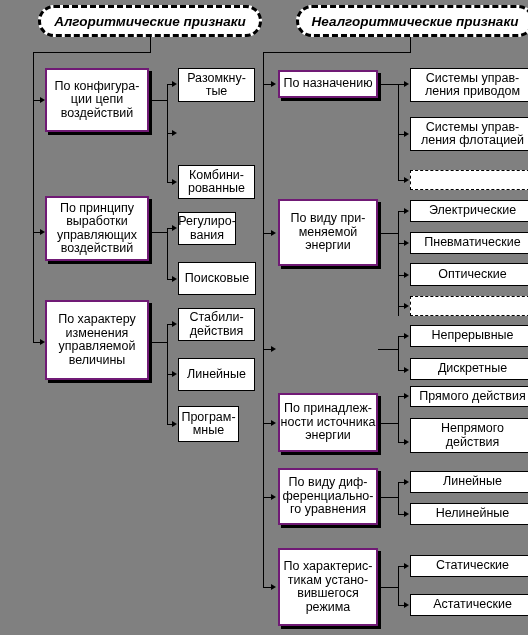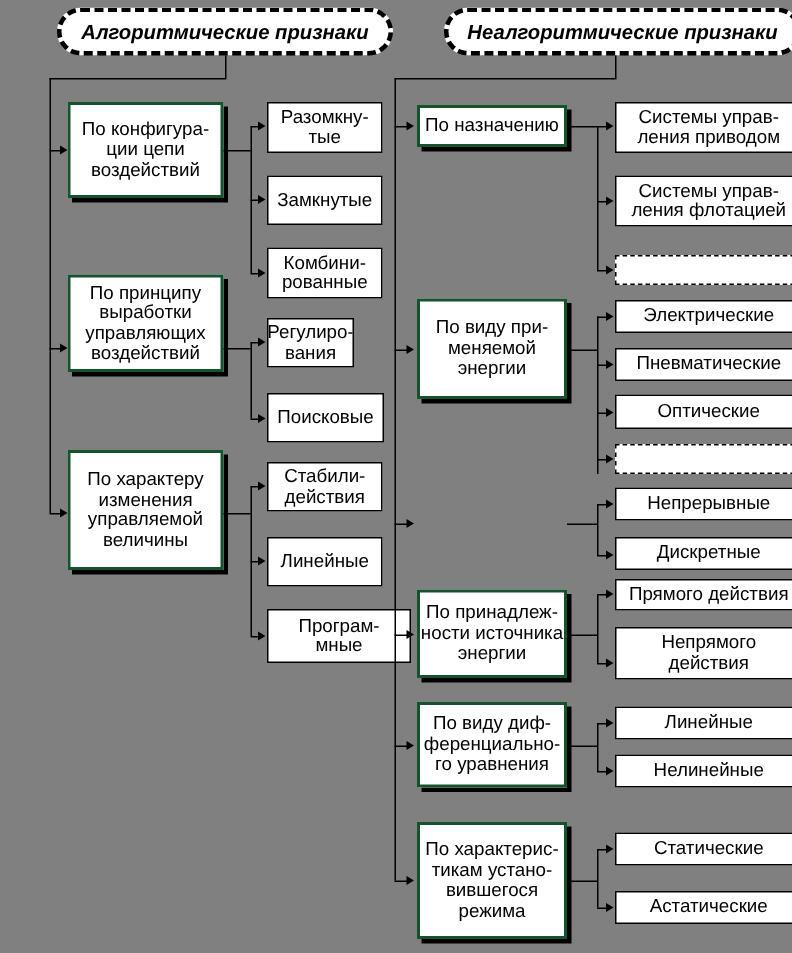--- a/index.html
+++ b/index.html
@@ -34,21 +34,21 @@
     box-sizing:border-box;
     display:flex;align-items:center;justify-content:center;
     text-align:center;
     color:#000;
     line-height:1.08;
     white-space:pre-line;
     overflow:hidden;
   }
   
   .lvl1{
-    border:2px solid #14532d;
+    border:2px solid #701a75;
     font-size:12.5px;
     box-shadow:3px 3px 0 0 #000;
   }
   
   .lvl2{
     border:1px solid #000;
     font-size:12.5px;
   }
   .dashedbox{
     border:1px dashed #000;
@@ -85,30 +85,29 @@
   <div class="arrow" style="left:40px;top:96.5px;"></div>
 
   <div class="h" style="left:149px;top:100px;width:18px;"></div>
   <div class="v" style="left:167px;top:84px;height:98px;"></div>
 
   <div class="box lvl2" style="left:178px;top:68px;width:77px;height:34px;">Разомкну-
 тые</div>
   <div class="h" style="left:167px;top:84px;width:6px;"></div>
   <div class="arrow" style="left:172px;top:80.5px;"></div>
 
-  <div class="box lvl2" style="left:178px;top:117px;width:77px;height:33px;">Замкнутые</div>
   <div class="h" style="left:167px;top:133px;width:6px;"></div>
   <div class="arrow" style="left:172px;top:129.5px;"></div>
 
   <div class="box lvl2" style="left:178px;top:165px;width:77px;height:34px;">Комбини-
 рованные</div>
   <div class="h" style="left:167px;top:182px;width:6px;"></div>
   <div class="arrow" style="left:172px;top:178.5px;"></div>
 
-  <div class="box lvl1" style="left:45px;top:183px;width:104px;height:65px;">По принципу
+  <div class="box lvl1" style="left:45px;top:196px;width:104px;height:65px;">По принципу
 выработки
 управляющих
 воздействий</div>
   <div class="h" style="left:33px;top:232px;width:9px;"></div>
   <div class="arrow" style="left:40px;top:228.5px;"></div>
 
   <div class="h" style="left:149px;top:232px;width:18px;"></div>
   <div class="v" style="left:167px;top:228px;height:51px;"></div>
 
   <div class="box lvl2" style="left:178px;top:212px;width:58px;height:33px;">Регулиро-
@@ -132,21 +131,21 @@
 
   <div class="box lvl2" style="left:178px;top:308px;width:77px;height:33px;">Стабили-
 действия</div>
   <div class="h" style="left:167px;top:324px;width:6px;"></div>
   <div class="arrow" style="left:172px;top:320.5px;"></div>
 
   <div class="box lvl2" style="left:178px;top:358px;width:77px;height:33px;">Линейные</div>
   <div class="h" style="left:167px;top:374px;width:6px;"></div>
   <div class="arrow" style="left:172px;top:370.5px;"></div>
 
-  <div class="box lvl2" style="left:178px;top:406px;width:96px;height:36px;">Програм-
+  <div class="box lvl2" style="left:178px;top:406px;width:61px;height:36px;">Програм-
 мные</div>
   <div class="h" style="left:167px;top:424px;width:6px;"></div>
   <div class="arrow" style="left:172px;top:420.5px;"></div>
 
   <div class="pill" style="left:296px;top:5px;width:238px;height:32px;">Неалгоритмические признаки</div>
 
   <div class="v" style="left:410px;top:37px;height:15px;"></div>
   <div class="h" style="left:263px;top:52px;width:148px;"></div>
   <div class="v" style="left:263px;top:52px;height:535px;"></div>
 

